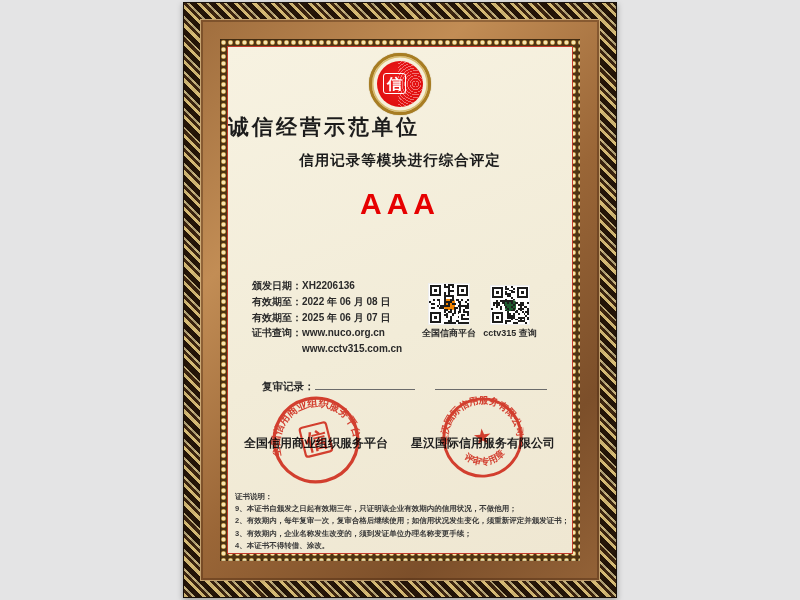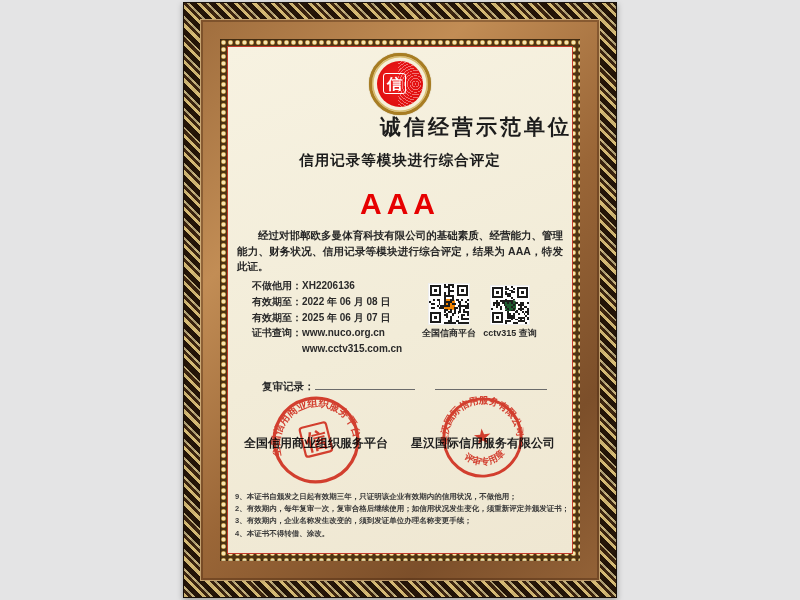--- a/index.html
+++ b/index.html
@@ -33,21 +33,21 @@
       background:#f6efd9;border:3px solid #a87d22;box-shadow:inset 0 0 0 1.5px #d9bc6d,0 0 1px #8a6512;
       display:flex;align-items:center;justify-content:center;box-sizing:border-box;}
   .badge-inner{position:relative;width:46px;height:46px;border-radius:50%;overflow:hidden;
       background:radial-gradient(circle at 45% 45%,#ef2222 0%,#df0d0d 70%,#c80808 100%);}
   .badge-inner::after{content:"";position:absolute;top:0;bottom:0;left:46%;right:0;
       background:repeating-radial-gradient(circle at 70% 50%,rgba(255,190,190,.55) 0 .8px,transparent .8px 2.6px);}
   .badge-glyph{position:absolute;left:6px;top:12px;color:#fff;font-size:15px;font-weight:700;
       border:1.5px solid #fff;border-radius:3px;padding:2px 3px;line-height:1;z-index:2;}
 
   
-  .title{position:absolute;top:66px;left:0;width:100%;text-align:right;
+  .title{position:absolute;top:66px;left:0;width:100%;text-align:left;
       font-size:21px;font-weight:800;letter-spacing:3px;color:#1c1c1c;}
   .company{position:absolute;top:104px;left:0;width:100%;text-align:center;
       font-size:14.5px;font-weight:800;letter-spacing:1px;color:#1c1c1c;}
   .credit-code{position:absolute;top:128px;left:0;width:100%;text-align:center;
       font-size:10px;font-weight:700;color:#3a3a3a;}
   .grade{position:absolute;top:140px;left:0;width:100%;text-align:center;
       font-size:30px;font-weight:800;letter-spacing:5px;}
   .statement{position:absolute;top:181px;left:9px;right:9px;
       font-size:10.5px;font-weight:700;line-height:15.5px;color:#262626;
       text-align:justify;text-indent:21px;}
@@ -97,25 +97,24 @@
 
             <div class="badge">
               <div class="badge-inner">
                 <span class="badge-glyph">信</span>
               </div>
             </div>
 
             <div class="title">诚信经营示范单位</div>
             <div class="company">信用记录等模块进行综合评定</div>
             <div class="grade" id="grade" style="color: rgb(230, 0, 0);">AAA</div>
-            <div class="statement">经过对邯郸欧多曼体育科技有限公司的基础素质、经营能力、管理能力、财务状况、信用记录等模块进行综合评定，结果为 AAA，特发此证。</div>
 
             <div class="details">
               <div class="detail-row">
-                <span class="detail-label">不做他用：</span><span>XH2206136</span>
+                <span class="detail-label">颁发日期：</span><span>XH2206136</span>
               </div>
               <div class="detail-row">
                 <span class="detail-label">有效期至：</span><span>2022 年 06 月 08 日</span>
               </div>
               <div class="detail-row">
                 <span class="detail-label">有效期至：</span><span>2025 年 06 月 07 日</span>
               </div>
               <div class="detail-row">
                 <span class="detail-label">证书查询：</span><span>www.nuco.org.cn</span>
               </div>
@@ -414,20 +413,21 @@
                 </text>
                 <text x="50" y="58" font-size="26" fill="#dd3426" text-anchor="middle">★</text>
                 <path id="arcRB" d="M 22,68 A 34,34 0 0 0 78,68" fill="none"></path>
                 <text font-size="11" fill="#dd3426" font-weight="bold">
                   <textPath href="#arcRB" startOffset="50%" text-anchor="middle">评审专用章</textPath>
                 </text>
               </svg>
             </div>
 
             <div class="notes">
+              <div>证书说明：</div>
               <div>9、本证书自颁发之日起有效期三年，只证明该企业有效期内的信用状况，不做他用；</div>
               <div>2、有效期内，每年复审一次，复审合格后继续使用；如信用状况发生变化，须重新评定并颁发证书；</div>
               <div>3、有效期内，企业名称发生改变的，须到发证单位办理名称变更手续；</div>
               <div>4、本证书不得转借、涂改。</div>
             </div>
 
           </div>
         </div>
       </div>
     </div>

